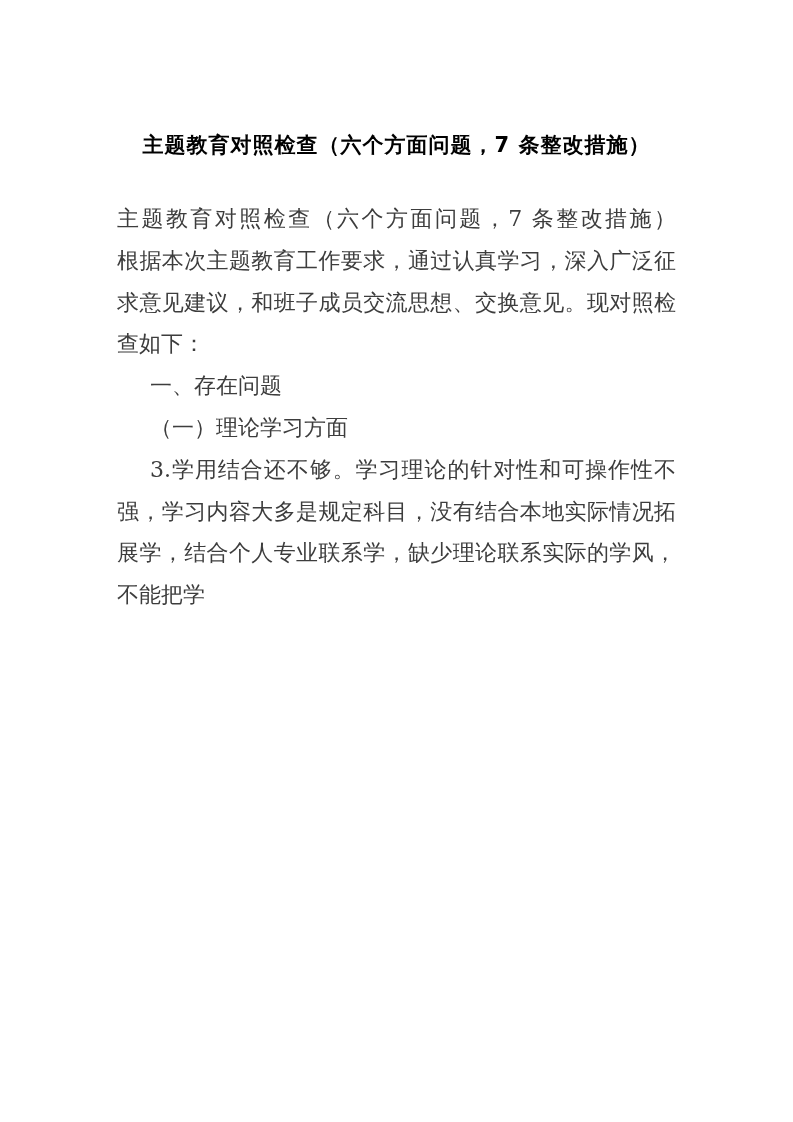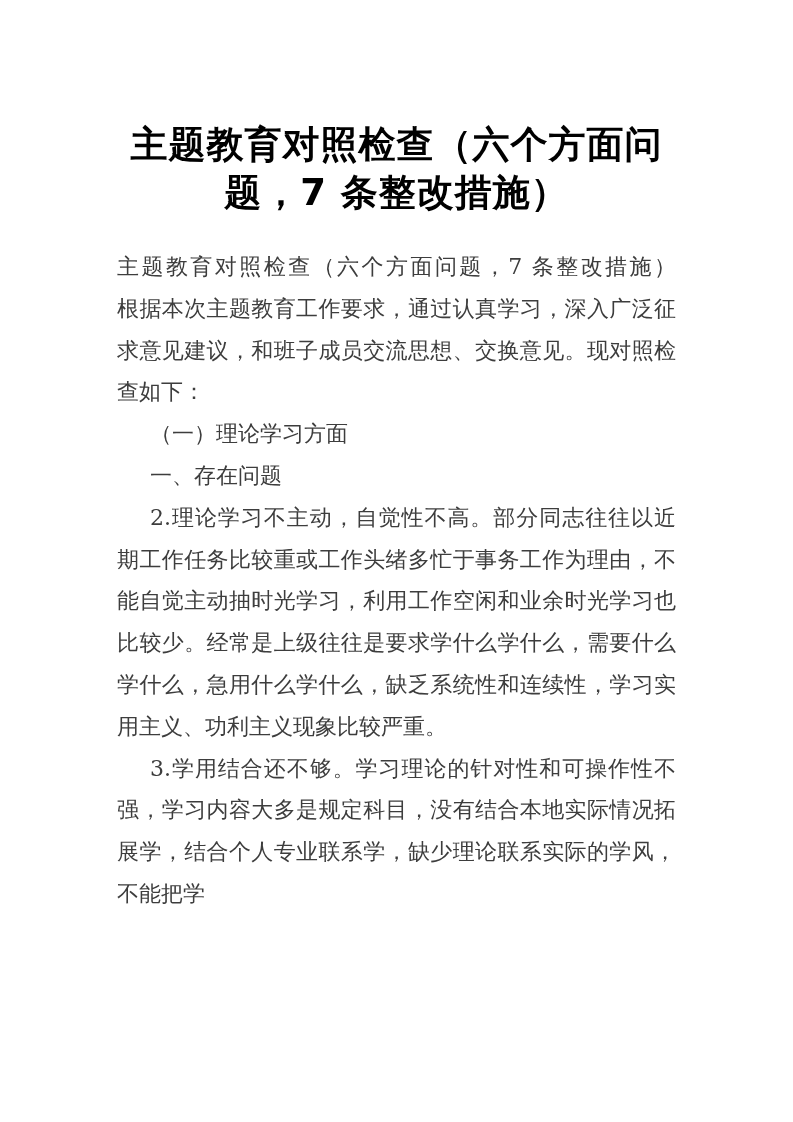--- a/index.html
+++ b/index.html
@@ -15,21 +15,21 @@
       overflow: hidden;
       box-sizing: border-box;
     }
     .content {
       padding: 0 117px;
     }
     .doc-title {
       margin: 121px 0 0 0;
       font-family: "DejaVu Sans", "Liberation Sans", sans-serif;
       font-weight: bold;
-      font-size: 37px;
+      font-size: 21px;
       line-height: 48px;
       letter-spacing: 1px;
       text-align: center;
       color: var(--title-color, #000000);
     }
     .body-text {
       margin-top: 29px;
       font-family: "DejaVu Serif", "Liberation Serif", serif;
       font-size: 22px;
       line-height: 41.8px;
@@ -53,24 +53,23 @@
 
 <div class="page">
   <div class="content">
 
     <h1 class="doc-title">主题教育对照检查（六个方面问题，7 条整改措施）</h1>
 
     <div class="body-text">
 
       <p class="para">主题教育对照检查（六个方面问题，7 条整改措施）　　根据本次主题教育工作要求，通过认真学习，深入广泛征求意见建议，和班子成员交流思想、交换意见。现对照检查如下：</p>
 
+      <p class="para indent heading">一、存在问题</p>
+
       <p class="para indent heading">（一）理论学习方面</p>
 
-      <p class="para indent heading">一、存在问题</p>
 
-
-      <p class="para indent">2.理论学习不主动，自觉性不高。部分同志往往以近期工作任务比较重或工作头绪多忙于事务工作为理由，不能自觉主动抽时光学习，利用工作空闲和业余时光学习也比较少。经常是上级往往是要求学什么学什么，需要什么学什么，急用什么学什么，缺乏系统性和连续性，学习实用主义、功利主义现象比较严重。</p>
 
       <p class="para indent">3.学用结合还不够。学习理论的针对性和可操作性不强，学习内容大多是规定科目，没有结合本地实际情况拓展学，结合个人专业联系学，缺少理论联系实际的学风，不能把学</p>
 
     </div>
   </div>
 </div>
 
 </body></html>

